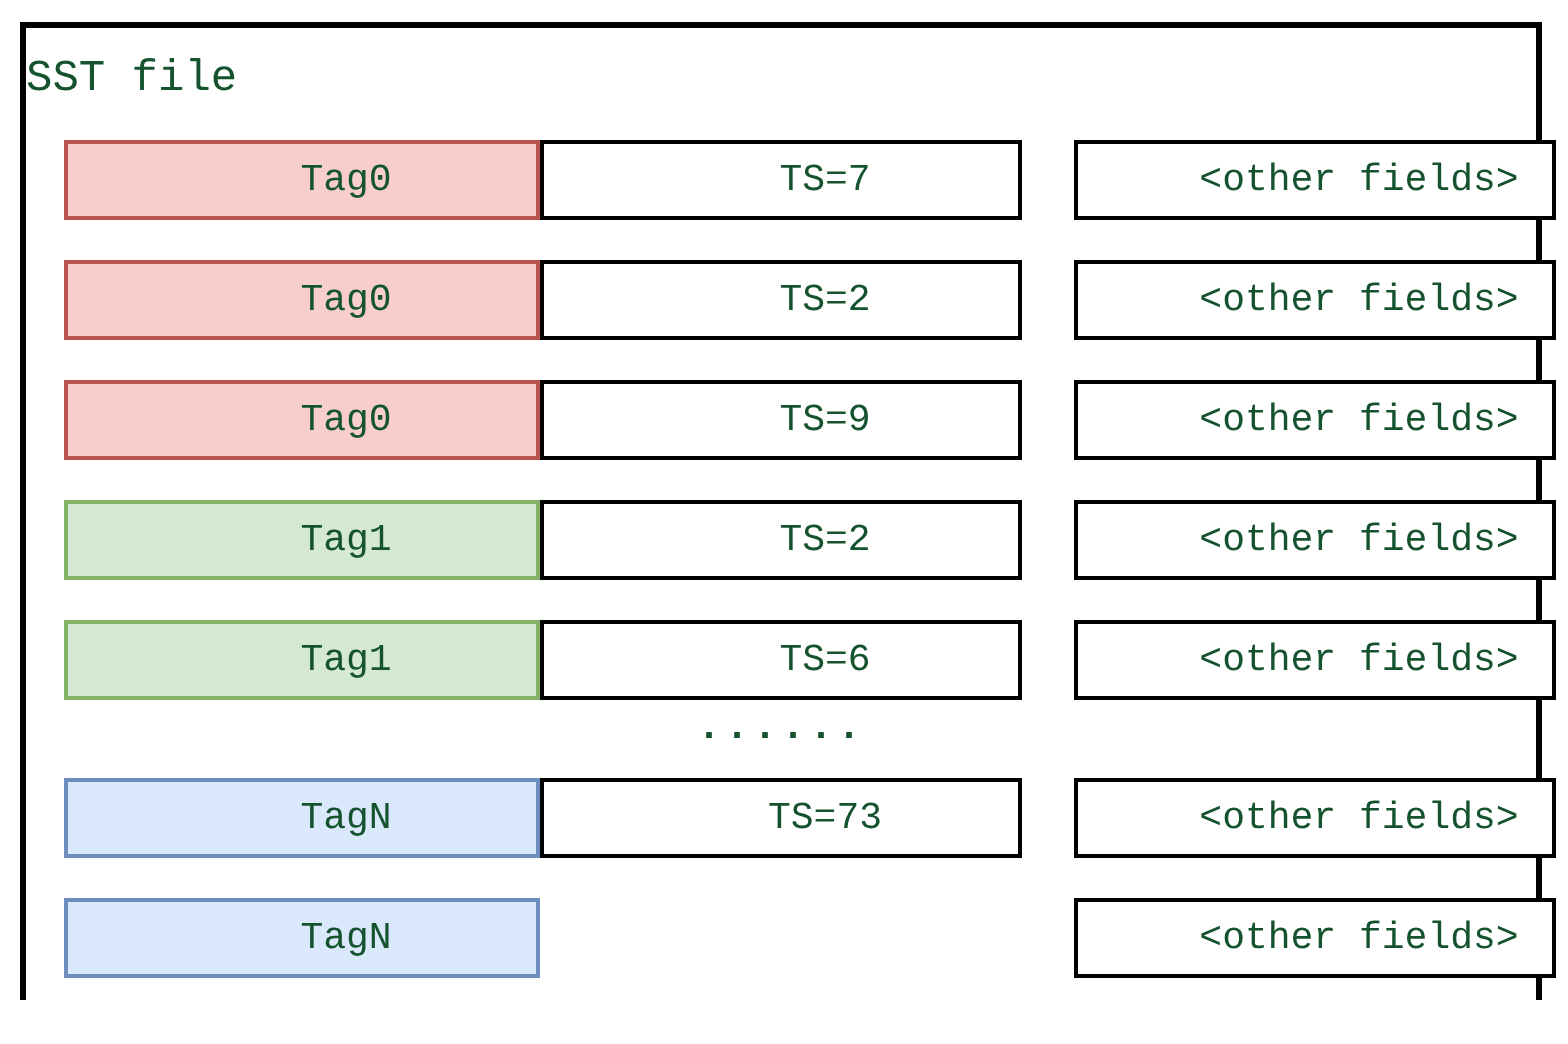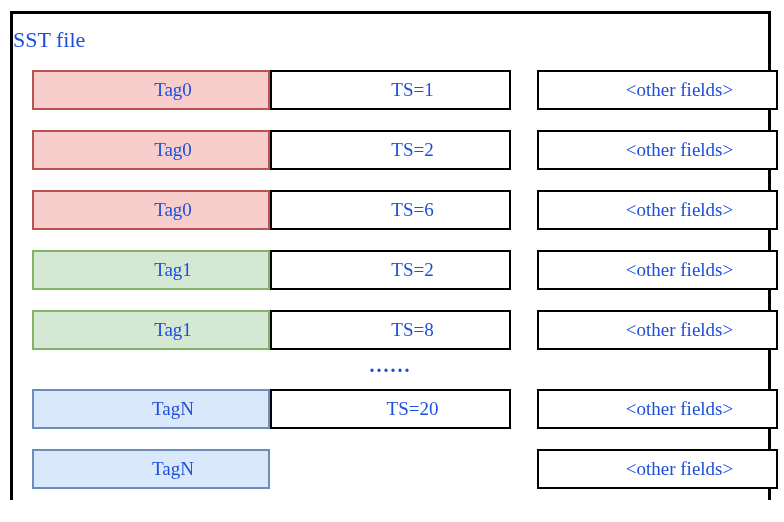--- a/index.html
+++ b/index.html
@@ -5,22 +5,22 @@
   html, body {
     margin: 0;
     padding: 0;
     background: #ffffff;
   }
   .stage {
     position: relative;
     width: 784px;
     height: 500px;
     background: #ffffff;
-    font-family: Liberation Serif, serif;
-    color: #1d4ed8;
+    font-family: Liberation Mono, monospace;
+    color: #14532d;
     overflow: hidden;
   }
   .outer-box {
     position: absolute;
     left: 10px;
     top: 11px;
     width: 761px;
     height: 500px;
     border: 3px solid #000000;
     box-sizing: border-box;
@@ -81,53 +81,53 @@
 <body>
 
 <div class="stage">
 
   <div class="outer-box"></div>
 
   <div class="file-title">SST file</div>
 
   <div class="row row-1">
     <div class="cell tag" style="background-color: rgb(248, 206, 204); border-color: rgb(184, 84, 80);">Tag0</div>
-    <div class="cell ts">TS=1</div>
+    <div class="cell ts">TS=7</div>
     <div class="cell other">&lt;other fields&gt;</div>
   </div>
 
   <div class="row row-2">
     <div class="cell tag" style="background-color: rgb(248, 206, 204); border-color: rgb(184, 84, 80);">Tag0</div>
     <div class="cell ts">TS=2</div>
     <div class="cell other">&lt;other fields&gt;</div>
   </div>
 
   <div class="row row-3">
     <div class="cell tag" style="background-color: rgb(248, 206, 204); border-color: rgb(184, 84, 80);">Tag0</div>
-    <div class="cell ts">TS=6</div>
+    <div class="cell ts">TS=9</div>
     <div class="cell other">&lt;other fields&gt;</div>
   </div>
 
   <div class="row row-4">
     <div class="cell tag" style="background-color: rgb(213, 232, 212); border-color: rgb(130, 179, 102);">Tag1</div>
     <div class="cell ts">TS=2</div>
     <div class="cell other">&lt;other fields&gt;</div>
   </div>
 
   <div class="row row-5">
     <div class="cell tag" style="background-color: rgb(213, 232, 212); border-color: rgb(130, 179, 102);">Tag1</div>
-    <div class="cell ts">TS=8</div>
+    <div class="cell ts">TS=6</div>
     <div class="cell other">&lt;other fields&gt;</div>
   </div>
 
   <div class="ellipsis">......</div>
 
   <div class="row row-6">
     <div class="cell tag" style="background-color: rgb(218, 232, 252); border-color: rgb(108, 142, 191);">TagN</div>
-    <div class="cell ts">TS=20</div>
+    <div class="cell ts">TS=73</div>
     <div class="cell other">&lt;other fields&gt;</div>
   </div>
 
   <div class="row row-7">
     <div class="cell tag" style="background-color: rgb(218, 232, 252); border-color: rgb(108, 142, 191);">TagN</div>
     <div class="cell other">&lt;other fields&gt;</div>
   </div>
 
 </div>
 

